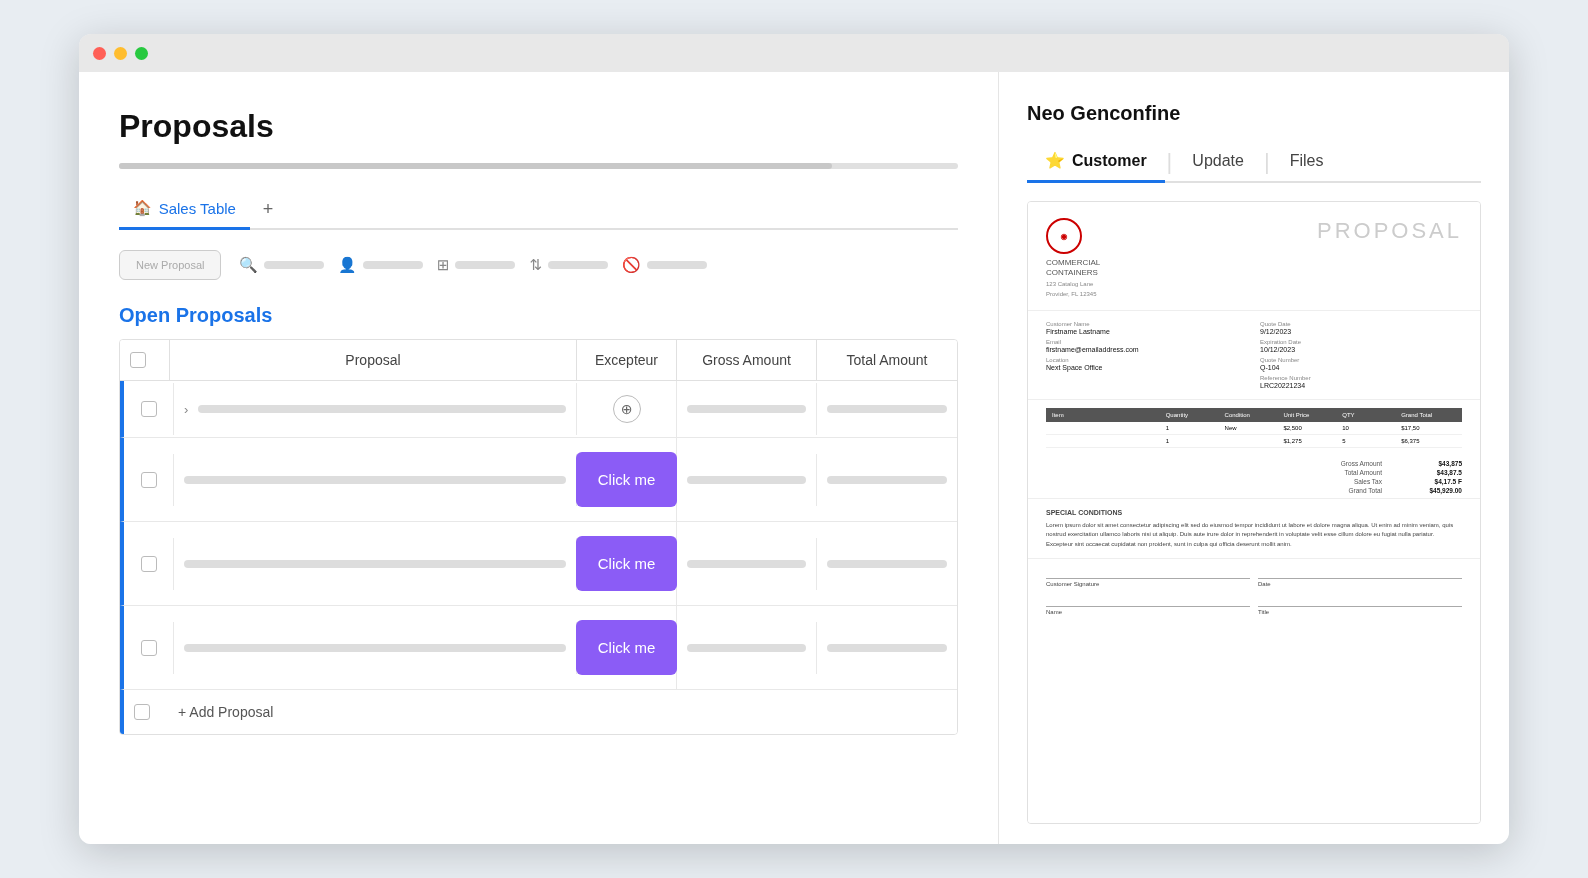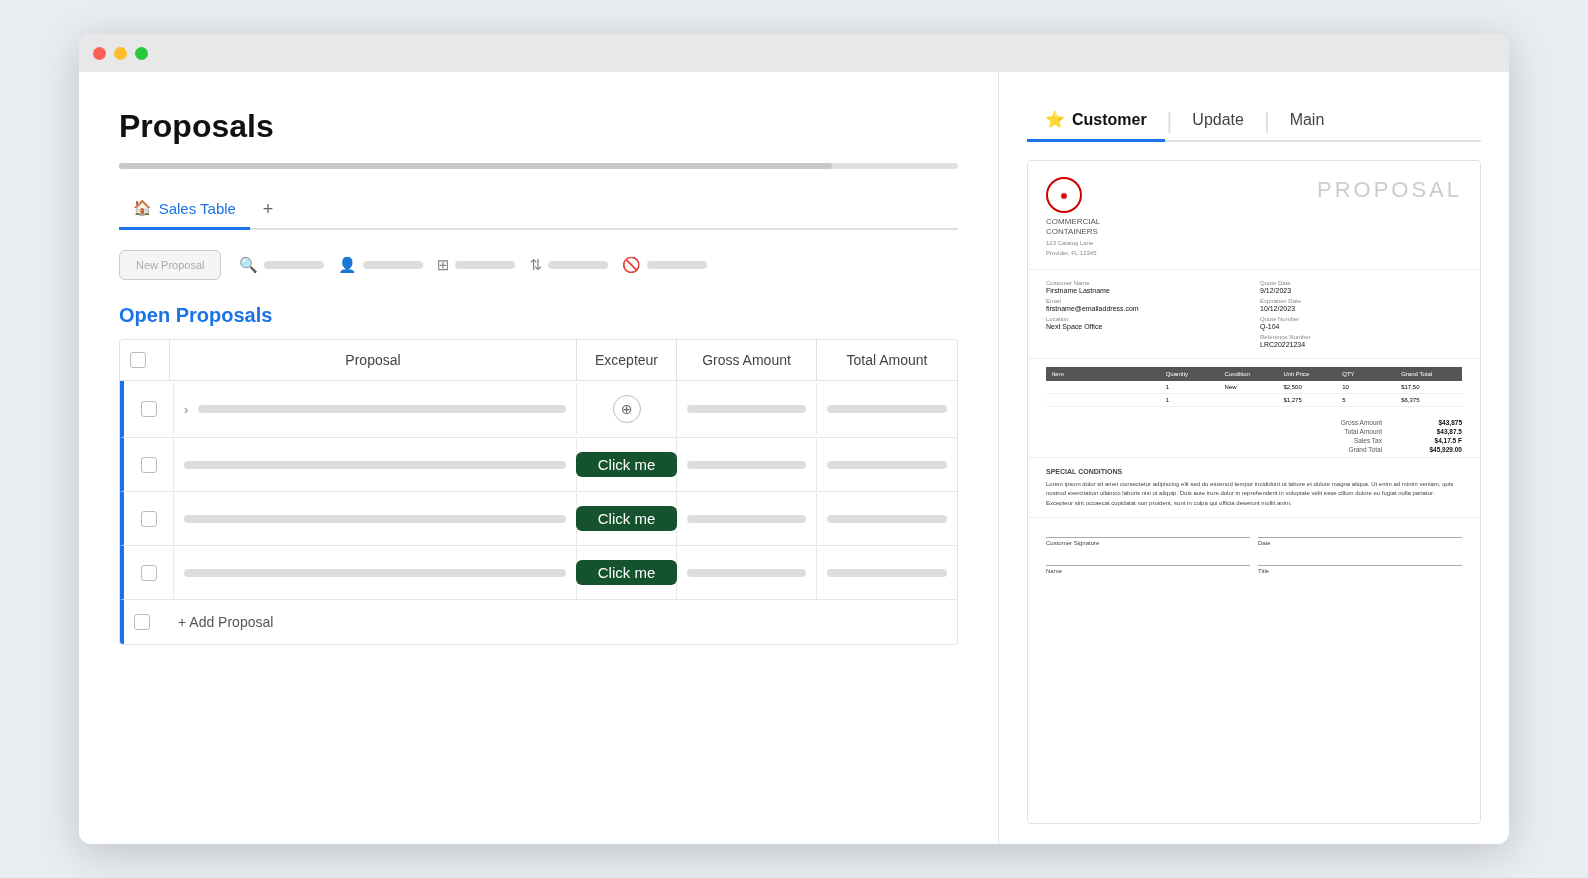--- a/index.html
+++ b/index.html
@@ -204,25 +204,25 @@
       flex: 1;
     }
     .comment-icon {
       width: 28px; height: 28px;
       border: 1.5px solid #bbb;
       border-radius: 50%;
       display: flex; align-items: center; justify-content: center;
       color: #666; font-size: 14px; cursor: pointer;
     }
     .click-me-btn {
-      background: #14532d;
+      background: #8b5cf6;
       color: #fff;
       border: none;
       border-radius: 6px;
-      padding: 4px 22px;
+      padding: 19px 22px;
       font-size: 15px;
       font-weight: 500;
       cursor: pointer;
       white-space: nowrap;
     }
     .add-proposal-row {
       display: flex;
       align-items: center;
       padding: 14px 10px;
       gap: 10px;
@@ -540,33 +540,34 @@
         </div>
 
         <div class="add-proposal-row">
           <div class="checkbox"></div>
           <span class="add-proposal-text">+ Add Proposal</span>
         </div>
       </div>
     </div>
 
     <div class="right-panel">
+      <div class="right-title">Neo Genconfine</div>
 
       <div class="right-tabs">
         <div class="right-tab active">
           <span class="star-icon">⭐</span>
           <span>Customer</span>
         </div>
         <span class="right-tab-divider">|</span>
         <div class="right-tab">
           <span>Update</span>
         </div>
         <span class="right-tab-divider">|</span>
         <div class="right-tab">
-          <span>Main</span>
+          <span>Files</span>
         </div>
       </div>
 
       <div class="doc-preview">
         <div class="doc-preview-inner">
 
           <div class="doc-header">
             <div class="doc-logo-area">
               <div class="doc-logo-circle">
                 <span style="font-size:8px;">◉</span>

